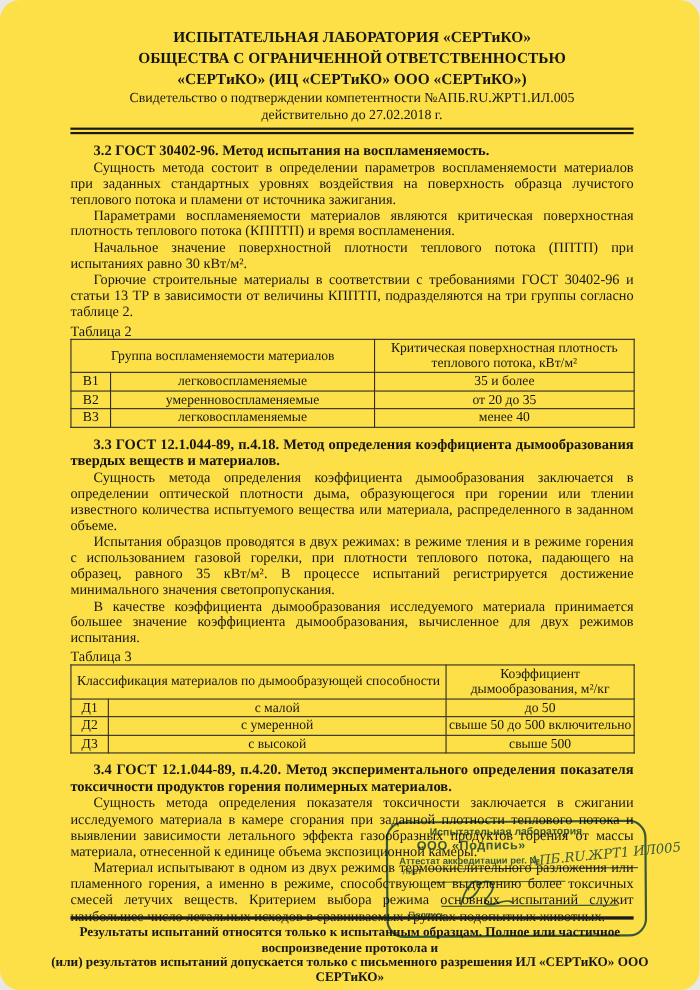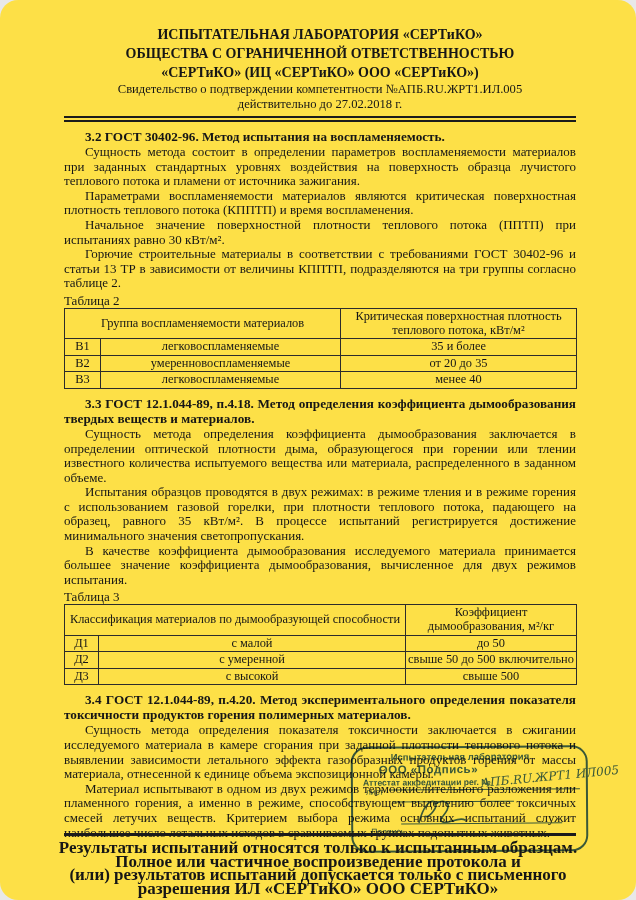--- a/index.html
+++ b/index.html
@@ -39,21 +39,21 @@
   .stamp-line-a { position:absolute; top:41px; left:36px; right:6px; border-bottom:1.4px solid #3a64c8; }
   .stamp-list-label { position:absolute; top:38px; left:13px; font-size:8.4px; }
   .stamp-line-b { position:absolute; top:53px; left:39px; width:122px; border-bottom:1.4px solid #3a64c8; }
   .stamp-sig-label { position:absolute; top:78px; left:18px; font-size:8.6px; }
   .stamp-line-c { position:absolute; top:75px; left:48px; right:24px; border-bottom:1.4px solid #3a64c8; }
   .stamp-sig-svg { position:absolute; top:48px; left:60px; }
   
   .footer-rule { position:absolute; left:64px; width:512px; top:833px; border-top:3px solid #1b1b1b; }
   .footer-disclaimer {
     position:absolute; left:46px; width:544px; top:841px; text-align:center;
-    font-weight:bold; font-size:17px; line-height:13.5px;
+    font-weight:bold; font-size:12px; line-height:13.5px;
   }
   .protocol-line {
     position:absolute; left:46px; width:544px; top:870px; text-align:center;
     font-weight:bold; font-size:12.4px;
   }
 </style>
 </head>
 <body>
 
 <div class="page">

